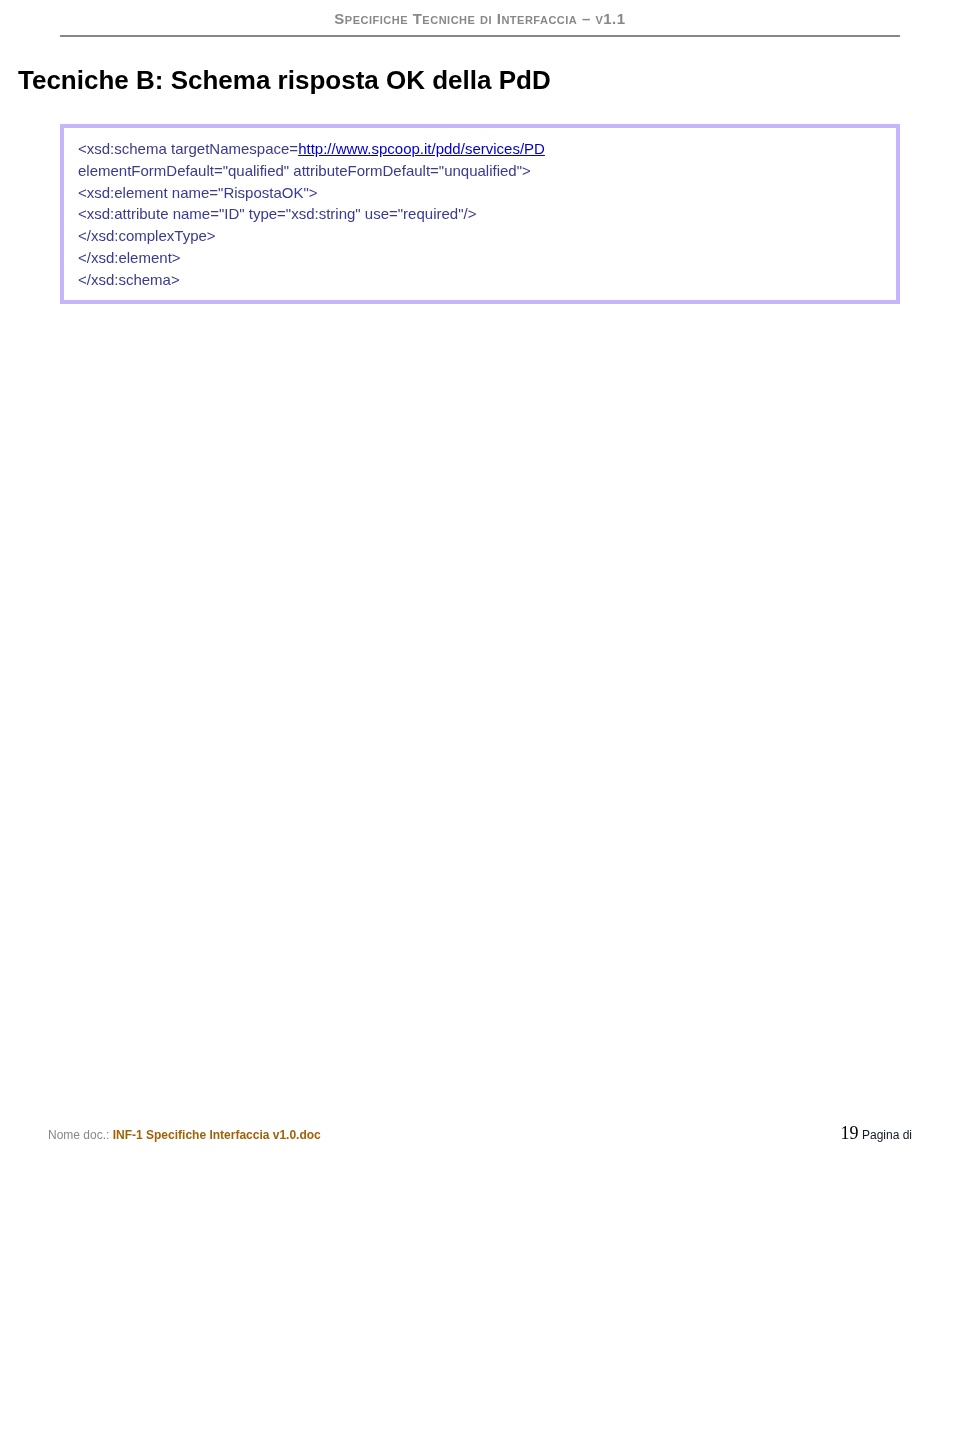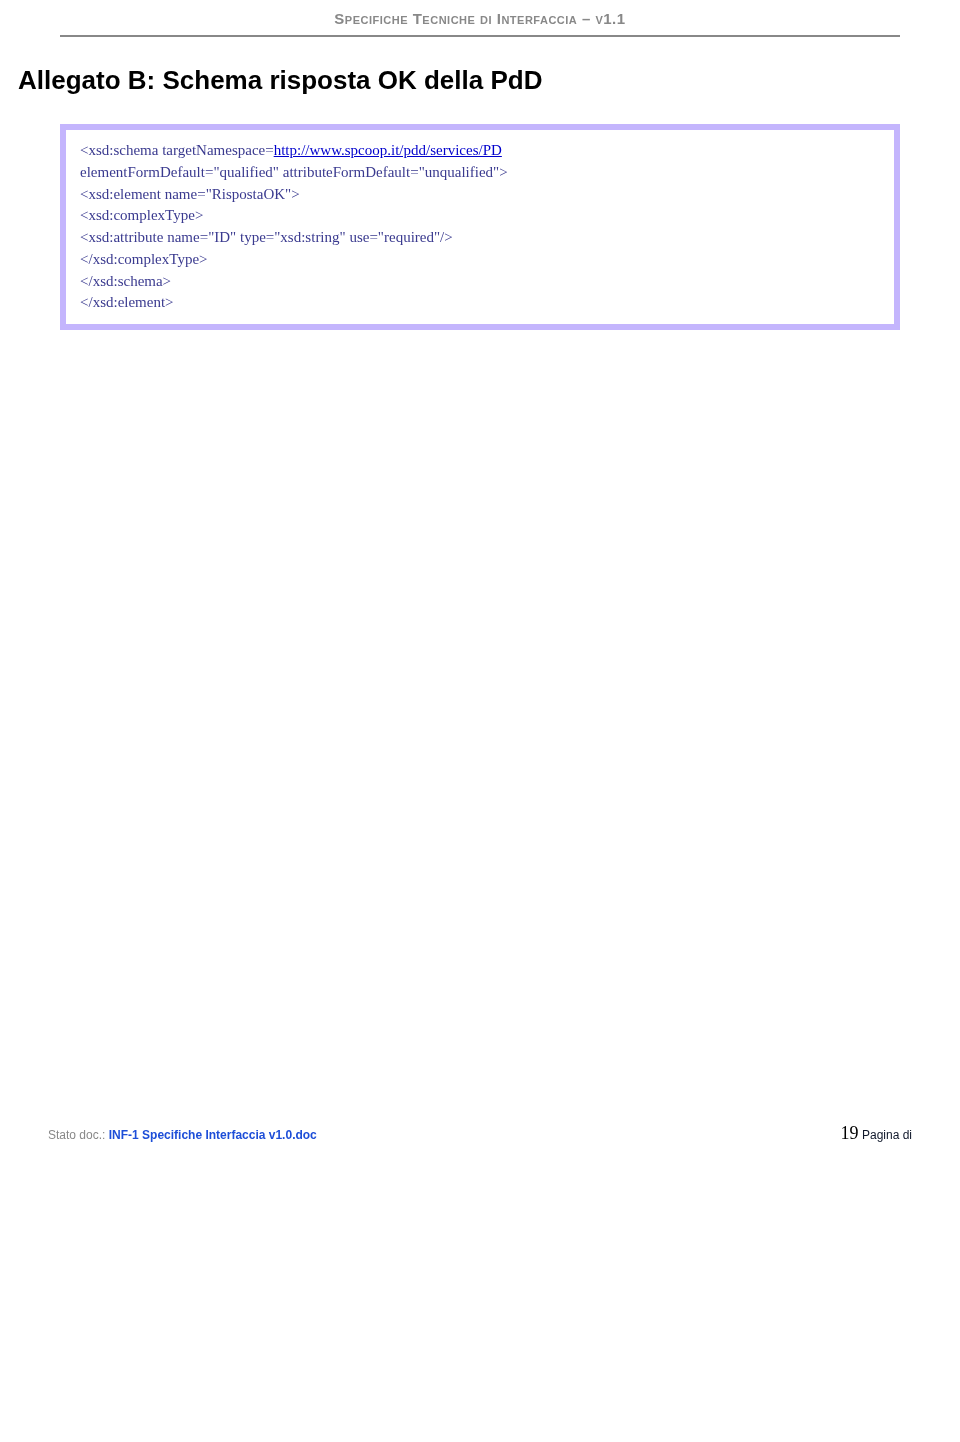--- a/index.html
+++ b/index.html
@@ -2,59 +2,58 @@
 <html><head>
 <meta charset="utf-8">
 <style>
   * { box-sizing: border-box; margin: 0; padding: 0; }
   html, body { width: 960px; height: 1442px; background: #ffffff; font-family: Verdana, Geneva, sans-serif; color: #000; }
   .page { position: relative; width: 960px; height: 1154px; }
   .header { text-align: center; padding-top: 10px; }
   .header-title { font-size: 15px; font-weight: bold; color: #888888; font-variant: small-caps; letter-spacing: 0.5px; }
   .header-rule { margin: 8px 60px 0 60px; height: 2px; background: #888888; border: none; }
   .section-title { font-family: Arial, Helvetica, sans-serif; font-size: 26px; font-weight: bold; color: #000; margin: 28px 0 28px 18px; }
-  .code-box { margin: 0 60px 0 60px; border: 6px solid #c4b5fd; padding: 10px 14px 10px 14px; font-family: Liberation Serif, serif; font-size: 15px; line-height: 1.45; color: #3a3a8f; }
+  .code-box { margin: 0 60px 0 60px; border: 4px solid #c4b5fd; padding: 10px 14px 10px 14px; font-family: Liberation Sans, sans-serif; font-size: 15px; line-height: 1.45; color: #3a3a8f; }
   .code-box .link { color: #0000cc; text-decoration: underline; }
   .footer { position: absolute; left: 48px; right: 48px; bottom: 10px; font-size: 12px; color: #777; }
   .footer-row { display: flex; justify-content: space-between; align-items: baseline; margin-top: 2px; }
   .footer-left { flex: 1; }
   .footer-mid { flex: 1; text-align: left; padding-left: 110px; }
   .footer-right { flex: 0 0 auto; text-align: right; white-space: nowrap; }
   .footer-label { color: #888; }
-  .footer-value { color: #1d4ed8; font-weight: bold; }
+  .footer-value { color: #a16207; font-weight: bold; }
   .pagenum { font-family: Georgia, 'Times New Roman', serif; font-size: 18px; color: #000; font-weight: normal; margin-right: 0; text-align: right; }
   .pagina-di { color: #0f172a; font-size: 12px; }
 </style>
 </head>
 <body>
 
 <div class="page">
 
   <div class="header">
     <div class="header-title">Specifiche Tecniche di Interfaccia – v1.1</div>
     <hr class="header-rule">
   </div>
 
-  <h1 class="section-title">Allegato B: Schema risposta OK della PdD</h1>
+  <h1 class="section-title">Tecniche B: Schema risposta OK della PdD</h1>
 
   <div class="code-box">
     <div><span>&lt;xsd:schema targetNamespace=</span><span class="link">http://www.spcoop.it/pdd/services/PD</span></div>
     <div>     elementFormDefault="qualified" attributeFormDefault="unqualified"&gt;</div>
     <div>&lt;xsd:element name="RispostaOK"&gt;</div>
-    <div>  &lt;xsd:complexType&gt;</div>
     <div>     &lt;xsd:attribute name="ID" type="xsd:string" use="required"/&gt;</div>
     <div>  &lt;/xsd:complexType&gt;</div>
+    <div>&lt;/xsd:element&gt;</div>
     <div>&lt;/xsd:schema&gt;</div>
-    <div>&lt;/xsd:element&gt;</div>
   </div>
 
   <div class="footer">
     <div class="footer-row">
       <div class="footer-left">
-        <span class="footer-label">Stato doc.:</span>
+        <span class="footer-label">Nome doc.:</span>
         <span> </span>
         <span class="footer-value">INF-1 Specifiche Interfaccia v1.0.doc</span>
       </div>
       <div class="footer-right">
         <span class="pagenum">19</span>
         <span class="pagina-di">Pagina di</span>
       </div>
     </div>
   </div>
 

